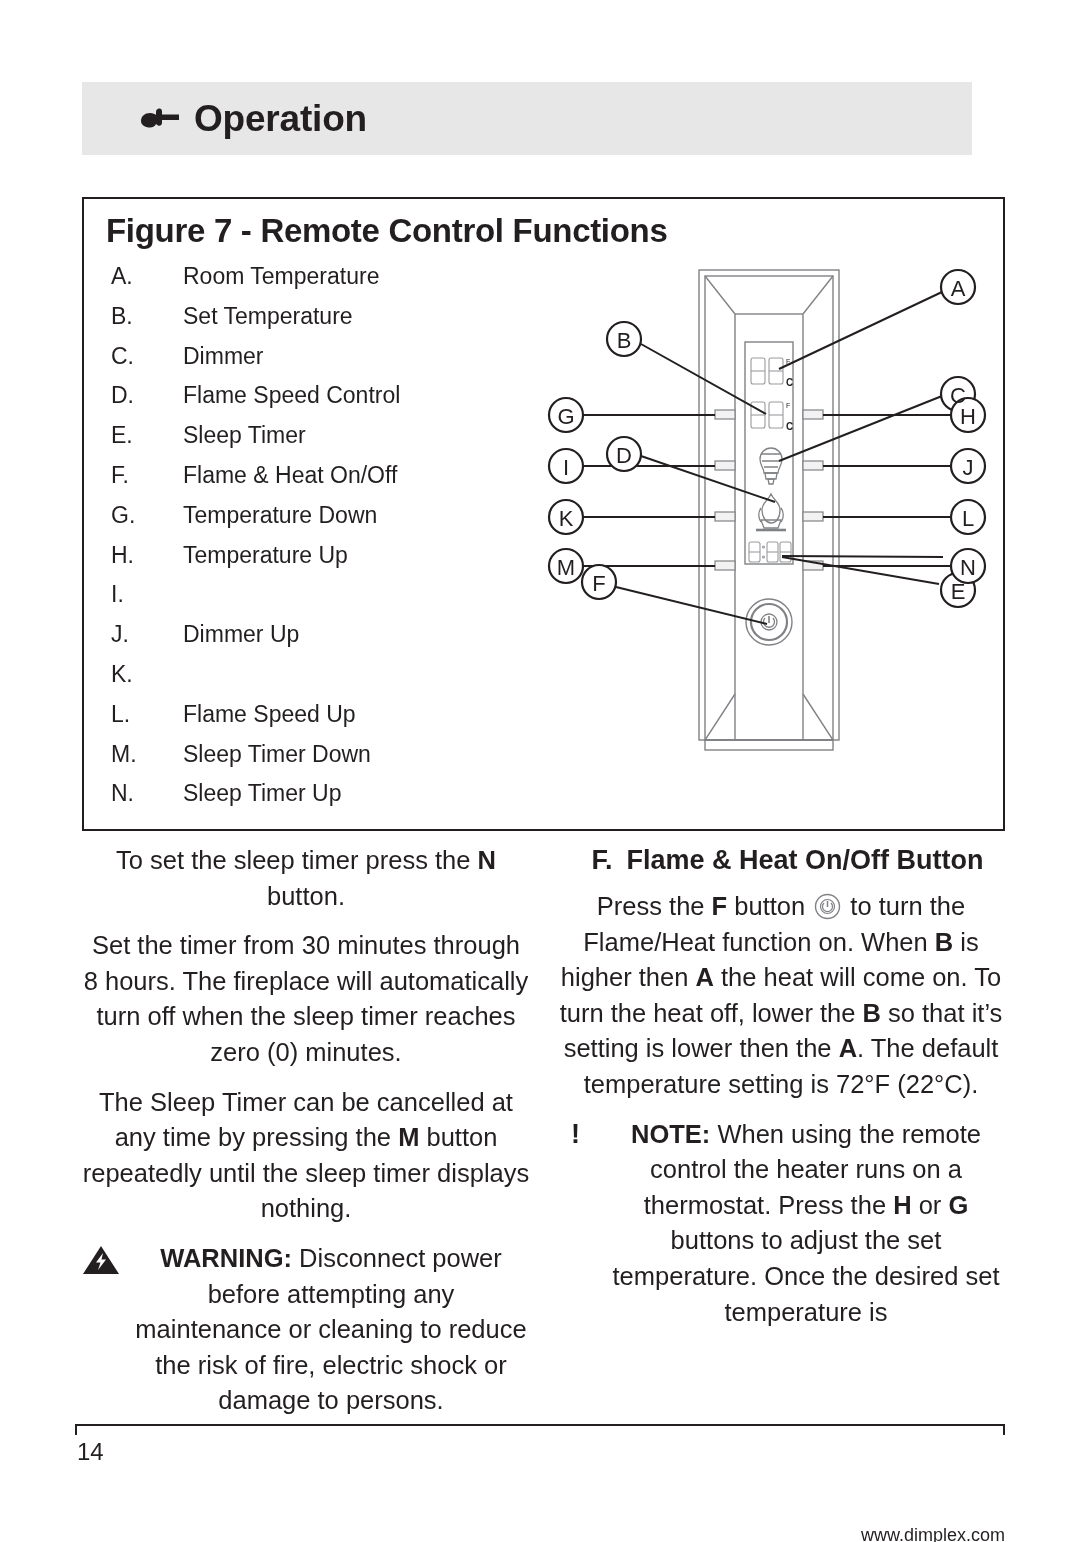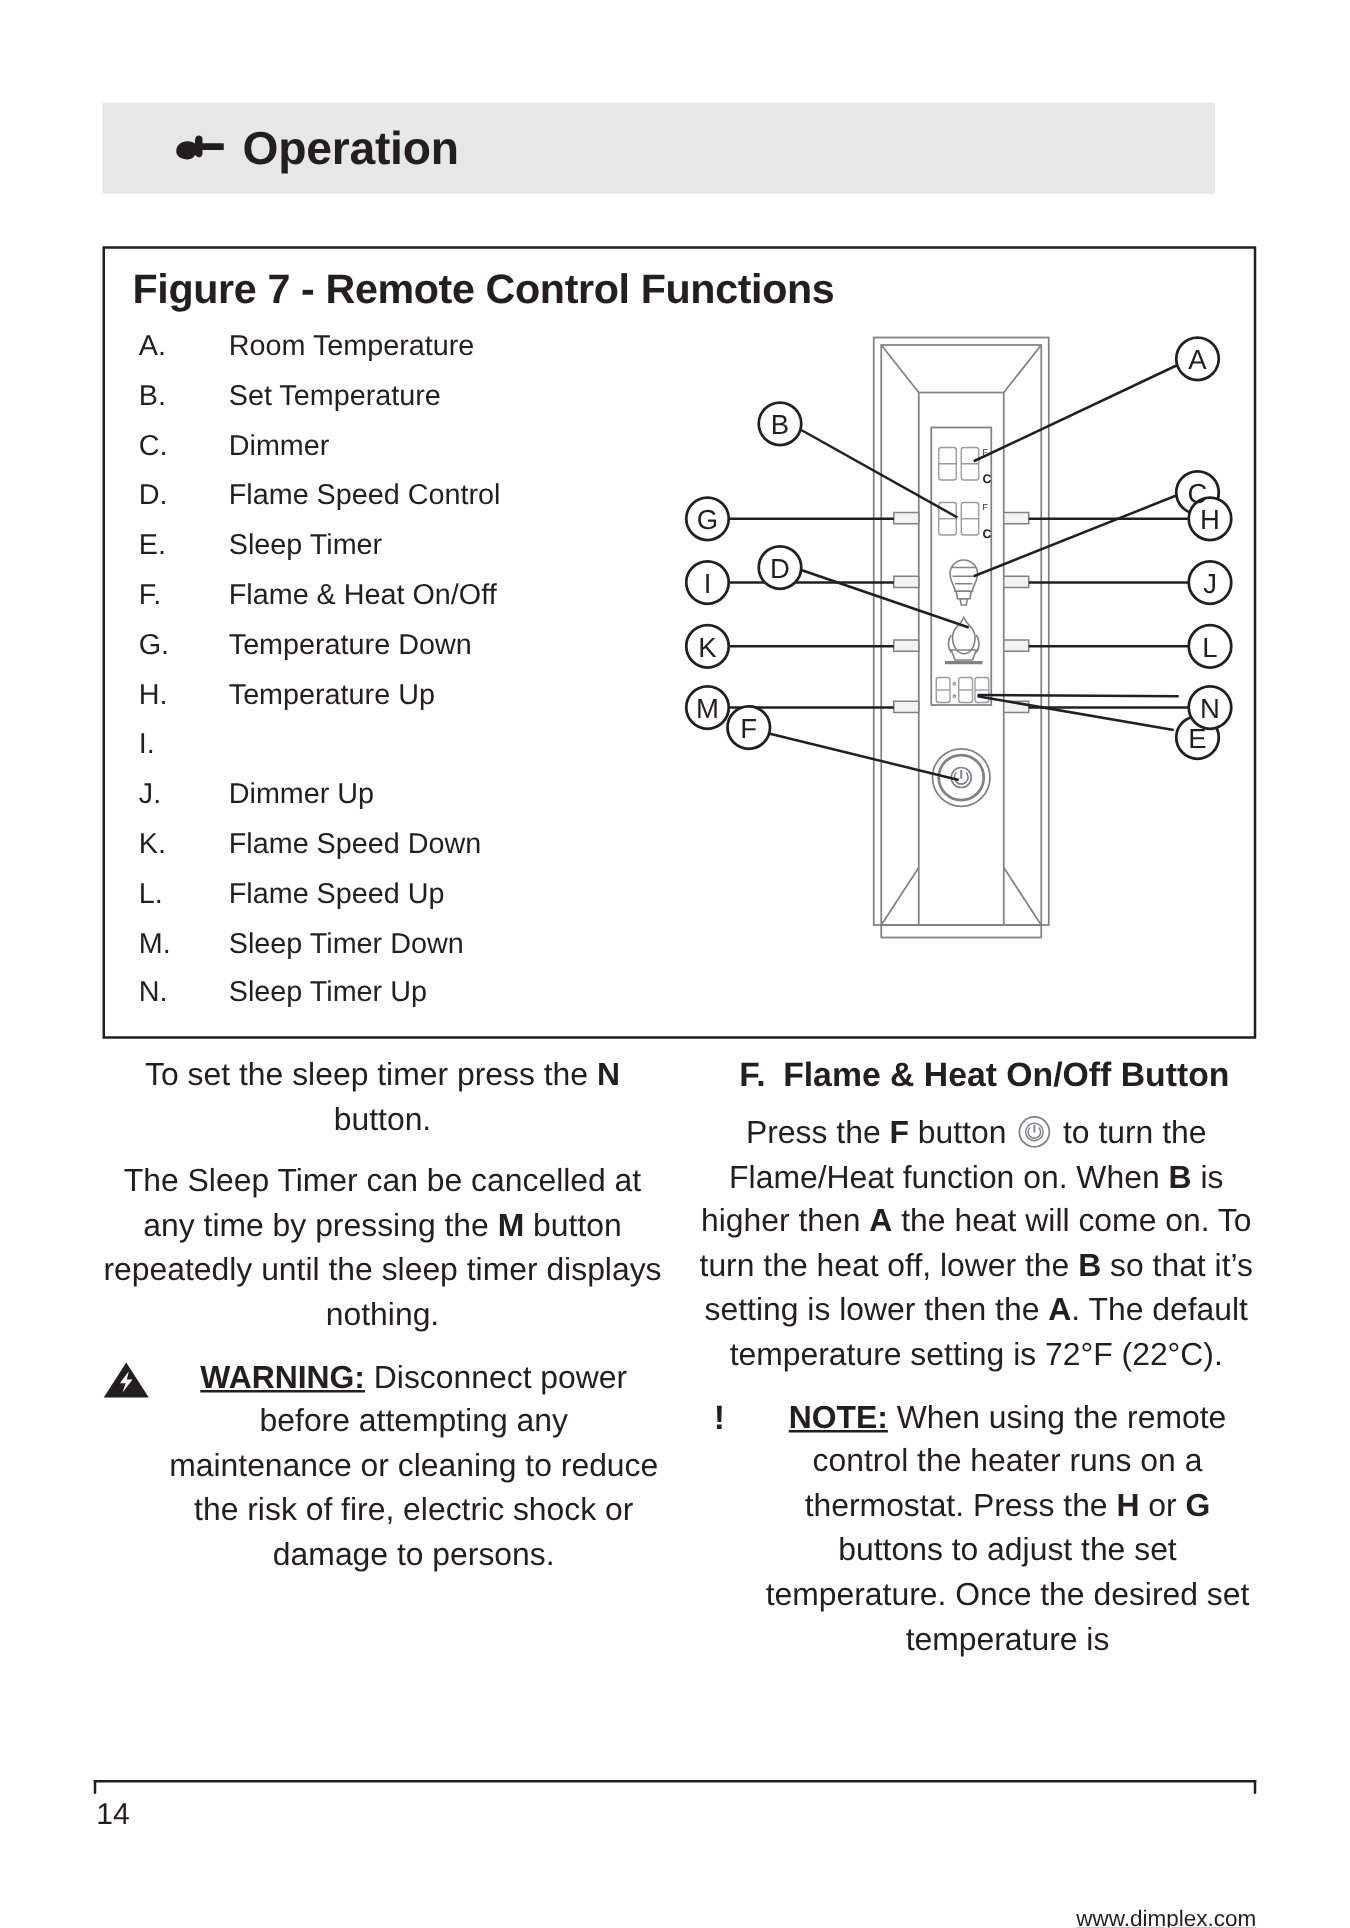--- a/index.html
+++ b/index.html
@@ -107,21 +107,21 @@
     left: 0; top: 4px;
     width: 38px; height: 30px;
   }
   .note-block .marker {
     position: absolute;
     left: 14px; top: 0px;
     font-size: 27px;
     font-weight: bold;
     line-height: 35.6px;
   }
-  .blk-title { font-weight: bold; text-decoration: underline; }
+  .blk-title { font-weight: bold; }
 
   .pwr-inline {
     display: inline-block;
     vertical-align: -5px;
     width: 27px; height: 27px;
     margin: 0 2px;
   }
 
   
   .footer-rule {
@@ -201,21 +201,20 @@
       </div>
       <div class="legend-row">
         <span class="legend-letter">I.</span>
       </div>
       <div class="legend-row">
         <span class="legend-letter">J.</span>
         <span class="legend-label">Dimmer Up</span>
       </div>
       <div class="legend-row">
         <span class="legend-letter">K.</span>
-        <span class="legend-label">Flame Speed Down</span>
       </div>
       <div class="legend-row">
         <span class="legend-letter">L.</span>
         <span class="legend-label">Flame Speed Up</span>
       </div>
       <div class="legend-row">
         <span class="legend-letter">M.</span>
         <span class="legend-label">Sleep Timer Down</span>
       </div>
       <div class="legend-row">
@@ -362,20 +361,21 @@
           <text x="27" y="313">M</text>
           <text x="429" y="313">N</text>
         </g>
       </svg>
     </div>
   </div>
 
   <div class="col col-left">
     <p><span>To set the sleep timer press the </span><b>N</b><span> button.</span></p>
 
+    <p>Set the timer from 30 minutes through 8 hours.  The fireplace will automatically turn off when the sleep timer reaches zero (0) minutes.</p>
 
     <p><span>The Sleep Timer can be cancelled at any time by pressing the </span><b>M</b><span> button repeatedly until the sleep timer displays nothing.</span></p>
 
     <div class="warn-block">
       <svg class="marker" viewBox="0 0 38 30">
         <path d="M19,1 L37,29 L1,29 Z" fill="#231f20"></path>
         <path d="M21,8 L14,17.5 L18.5,17.5 L16,25 L24,14.5 L19.5,14.5 Z" fill="#ffffff"></path>
       </svg>
       <span class="blk-title">WARNING:</span><span>  Disconnect power before attempting any maintenance or cleaning to reduce the risk of fire, electric shock or damage to persons.</span>
     </div>

